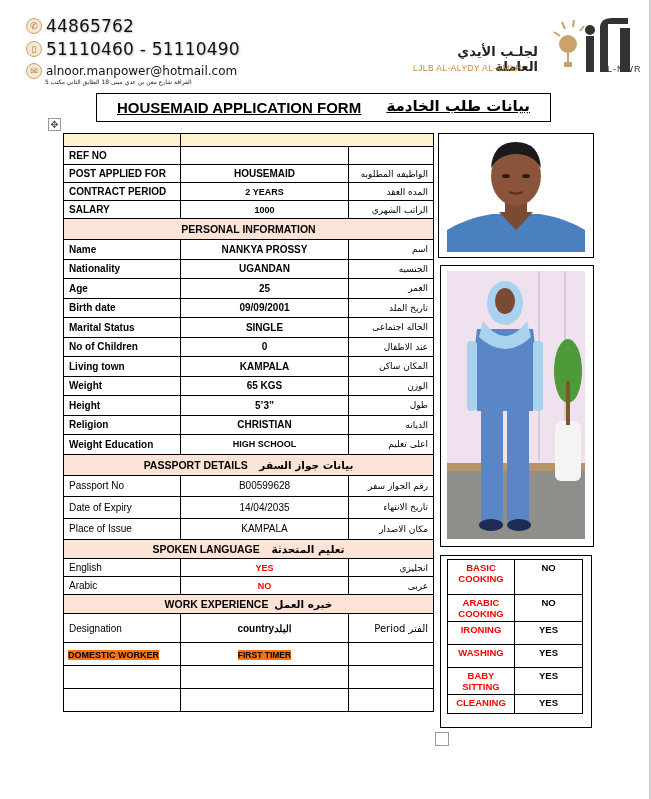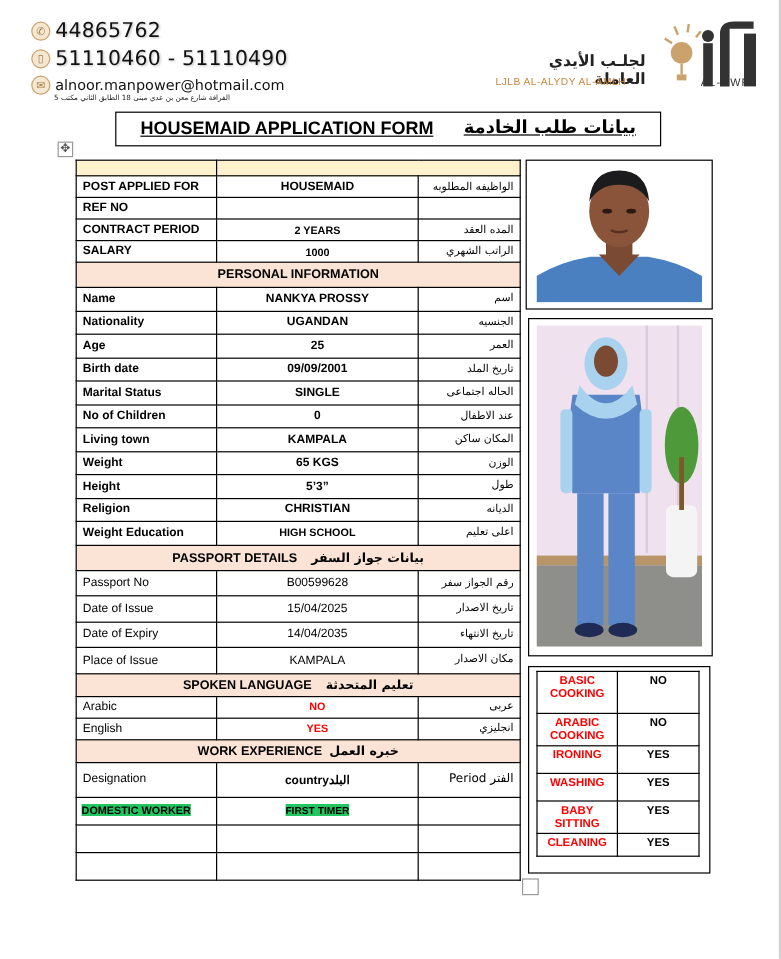--- a/index.html
+++ b/index.html
@@ -10,40 +10,40 @@
   .contact-row { position:absolute; left:26px; display:flex; align-items:center; }
   .contact-icon { width:16px; height:16px; border-radius:50%; border:1.5px solid #c9a36b; background:#f6e7d2; display:flex; align-items:center; justify-content:center; font-size:9px; color:#a07a45; box-sizing:border-box; }
   .phone-text { font-family:"DejaVu Sans", sans-serif; font-size:17px; margin-left:4px; color:#111; text-shadow:1px 1px 2px rgba(0,0,0,0.25); letter-spacing:0.2px; }
   .email-text { font-family:"DejaVu Sans", sans-serif; font-size:12px; margin-left:4px; color:#111; }
   .address-text { position:absolute; left:45px; top:78px; font-size:6px; color:#222; direction:rtl; font-family:"DejaVu Sans", sans-serif; }
 
   
   .logo-arabic { position:absolute; left:413px; top:44px; font-family:"DejaVu Sans", sans-serif; font-size:13px; font-weight:bold; color:#222; direction:rtl; width:125px; text-align:right; }
   .logo-latin { position:absolute; left:413px; top:63px; font-size:8.5px; color:#c9853a; letter-spacing:0.4px; }
   .logo-mark { position:absolute; left:546px; top:14px; width:92px; height:62px; }
-  .logo-alnwr { position:absolute; left:584px; top:64px; font-size:9px; color:#333; letter-spacing:1px; }
+  .logo-alnwr { position:absolute; left:600px; top:64px; font-size:9px; color:#333; letter-spacing:1px; }
 
   
   .title-box { position:absolute; left:96px; top:93px; width:455px; height:29px; border:1.5px solid #000; box-sizing:border-box; display:flex; align-items:center; }
   .title-en { position:absolute; left:20px; top:5px; font-weight:bold; font-size:15px; text-decoration:underline; }
   .title-ar { position:absolute; right:20px; top:3px; font-weight:bold; font-size:15px; text-decoration:underline; direction:rtl; font-family:"DejaVu Sans", sans-serif; }
   .move-handle { position:absolute; left:48px; top:118px; width:13px; height:13px; border:1px solid #999; font-size:10px; line-height:12px; text-align:center; color:#555; box-sizing:border-box; background:#fff; }
 
   
   table.main { position:absolute; left:63px; top:133px; width:371px; border-collapse:collapse; border:1.5px solid #000; font-size:10px; }
   table.main td { border:1px solid #000; padding:0 5px; height:17px; vertical-align:middle; }
   table.main td.en { width:106px; font-weight:bold; }
   table.main td.val { text-align:center; font-weight:bold; }
   table.main td.ar { width:74px; text-align:right; direction:rtl; font-family:"DejaVu Sans", sans-serif; font-size:9px; }
   tr.cream td { background:#fff2cc; height:12px; }
   tr.section td { background:#fbe4d5; text-align:center; font-weight:bold; font-size:10.5px; height:20px; }
   tr.pi-row td { height:18.5px; }
   tr.pp-row td { height:20.5px; }
   td.red { color:#ff0000; }
-  .hl { background:#22c55e; }
+  .hl { background:#f97316; }
   tr.we-row td { height:22px; }
   .small { font-size:9px; }
 
   
   .photo-frame { position:absolute; border:1.5px solid #000; box-sizing:border-box; background:#fff; }
   .photo { position:absolute; overflow:hidden; }
 
   
   .skills-frame { position:absolute; left:440px; top:555px; width:152px; height:173px; border:1.5px solid #000; box-sizing:border-box; }
   table.skills { position:absolute; left:447px; top:559px; width:136px; border-collapse:collapse; font-size:9.5px; font-weight:bold;border-radius:16px; }
@@ -96,28 +96,28 @@
 </div>
 <div class="move-handle">✥</div>
 
 <table class="main">
   <tbody>
       <tr class="cream">
     <td class="en"></td>
     <td colspan="2"></td>
   </tr>
   <tr>
+    <td class="en">REF NO</td>
+    <td class="val"></td>
+    <td class="ar"></td>
+  </tr>
+  <tr>
     <td class="en">POST APPLIED FOR</td>
     <td class="val">HOUSEMAID</td>
     <td class="ar">الواظيفه المطلوبه</td>
-  </tr>
-  <tr>
-    <td class="en">REF NO</td>
-    <td class="val"></td>
-    <td class="ar"></td>
   </tr>
   <tr>
     <td class="en">CONTRACT PERIOD</td>
     <td class="val small">2 YEARS</td>
     <td class="ar">المده العقد</td>
   </tr>
   <tr>
     <td class="en">SALARY</td>
     <td class="val small">1000</td>
     <td class="ar">الراتب الشهري</td>
@@ -187,50 +187,45 @@
       <span>PASSPORT DETAILS</span>&nbsp;&nbsp;&nbsp;
       <span style="font-family:'DejaVu Sans',sans-serif;">بيانات جواز السفر</span>
     </td>
   </tr>
   <tr class="pp-row">
         <td class="en" style="font-weight:normal">Passport No</td>
         <td class="val" style="font-weight:normal">B00599628</td>
         <td class="ar">رقم الجواز سفر</td>
       </tr>
   <tr class="pp-row">
-        <td class="en" style="font-weight:normal">Date of Issue</td>
-        <td class="val" style="font-weight:normal">15/04/2025</td>
-        <td class="ar">تاريخ الاصدار</td>
-      </tr>
-  <tr class="pp-row">
         <td class="en" style="font-weight:normal">Date of Expiry</td>
         <td class="val" style="font-weight:normal">14/04/2035</td>
         <td class="ar">تاريخ الانتهاء</td>
       </tr>
   <tr class="pp-row">
         <td class="en" style="font-weight:normal">Place of Issue</td>
         <td class="val" style="font-weight:normal">KAMPALA</td>
         <td class="ar">مكان الاصدار</td>
       </tr>
 
   <tr class="section">
     <td colspan="3" style="height:18px">
       <span>SPOKEN LANGUAGE</span>&nbsp;&nbsp;&nbsp;
       <span style="font-family:'DejaVu Sans',sans-serif;">تعليم المتحدثة</span>
     </td>
   </tr>
   <tr>
+        <td class="en" style="font-weight:normal">English</td>
+        <td class="val red small">YES</td>
+        <td class="ar">انجليزي</td>
+      </tr>
+  <tr>
         <td class="en" style="font-weight:normal; height:13px">Arabic</td>
         <td class="val red small">NO</td>
         <td class="ar">عربى</td>
-      </tr>
-  <tr>
-        <td class="en" style="font-weight:normal">English</td>
-        <td class="val red small">YES</td>
-        <td class="ar">انجليزي</td>
       </tr>
 
   <tr class="section">
     <td colspan="3" style="height:18px">
       <span>WORK EXPERIENCE</span>&nbsp;
       <span style="font-family:'DejaVu Sans',sans-serif;">خبره العمل</span>
     </td>
   </tr>
   <tr>
     <td class="en" style="font-weight:normal; height:28px">Designation</td>

